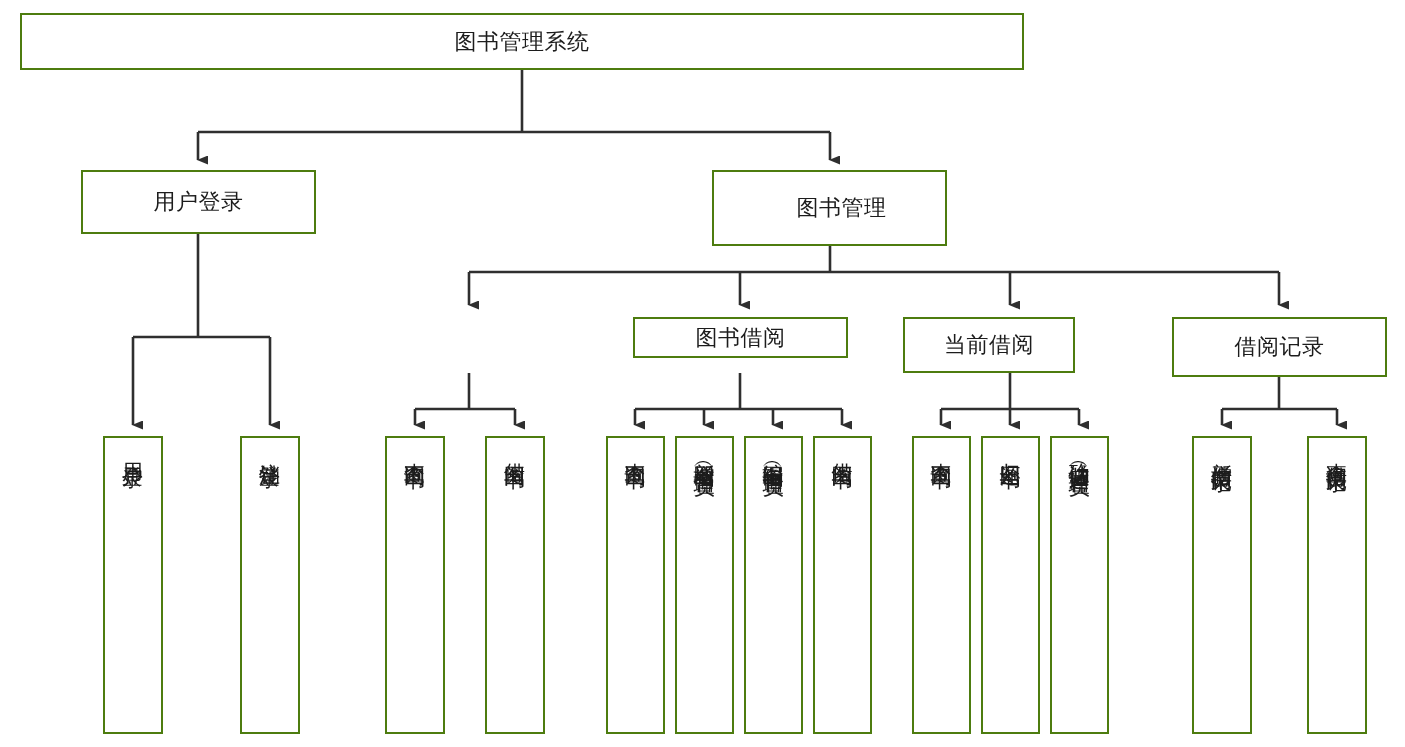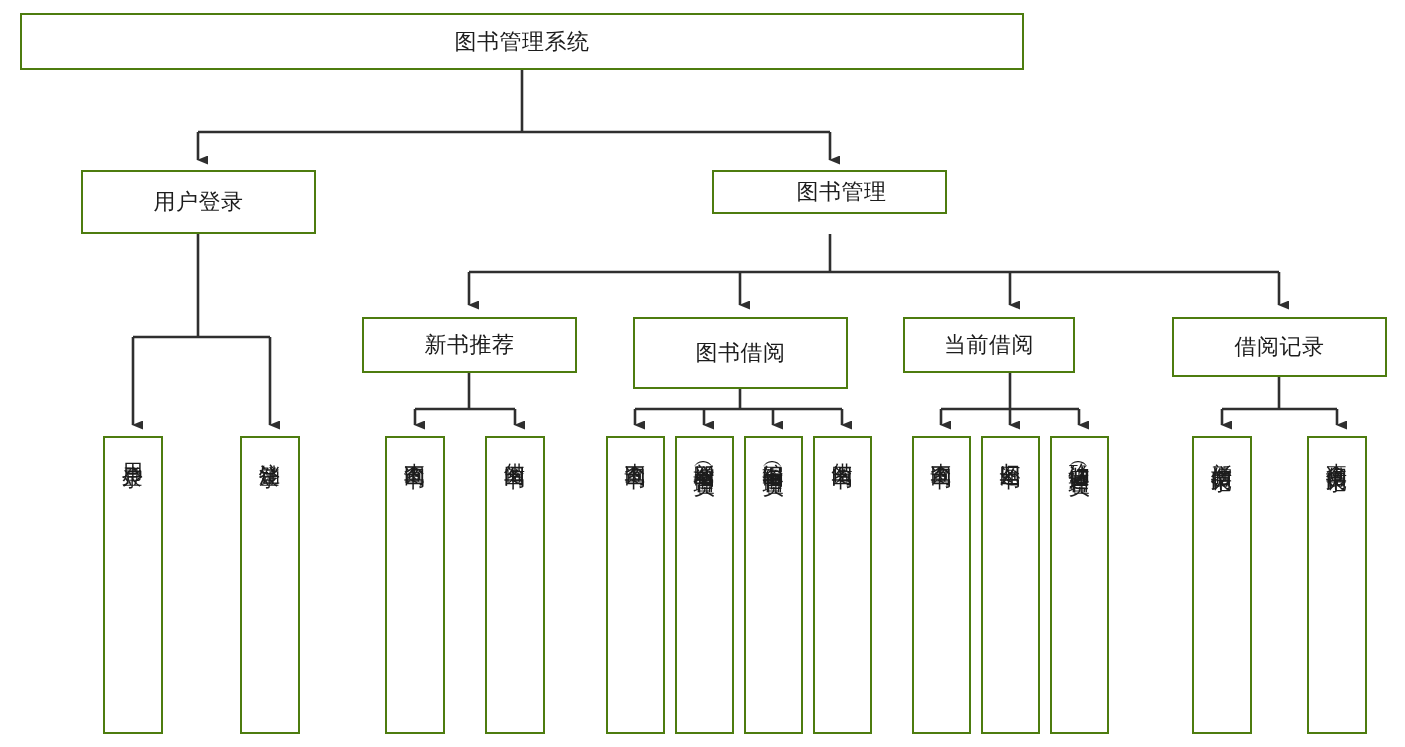--- a/index.html
+++ b/index.html
@@ -131,29 +131,26 @@
   </svg>
 
   <div class="node root" style="left:20px; top:13px; width:1004px; height:57px;">
     <span class="node-label">图书管理系统</span>
   </div>
 
   <div class="node horizontal" style="left:81px; top:170px; width:235px; height:64px;">
     <span class="node-label">用户登录</span>
   </div>
 
-  <div class="node horizontal" style="left:712px; top:170px; width:235px; height:44px;padding-left:24px;">
+  <div class="node horizontal" style="left:712px; top:170px; width:235px; height:76px;padding-left:24px;">
     <span class="node-label">图书管理</span>
   </div>
 
-  <div class="node horizontal" style="left:362px; top:317px; width:215px; height:56px;">
-    <span class="node-label">新书推荐</span>
-  </div>
-
-  <div class="node horizontal" style="left:633px; top:317px; width:215px; height:72px;">
+
+  <div class="node horizontal" style="left:633px; top:317px; width:215px; height:41px;">
     <span class="node-label">图书借阅</span>
   </div>
 
   <div class="node horizontal" style="left:903px; top:317px; width:172px; height:56px;">
     <span class="node-label">当前借阅</span>
   </div>
 
   <div class="node horizontal" style="left:1172px; top:317px; width:215px; height:60px;">
     <span class="node-label">借阅记录</span>
   </div>

